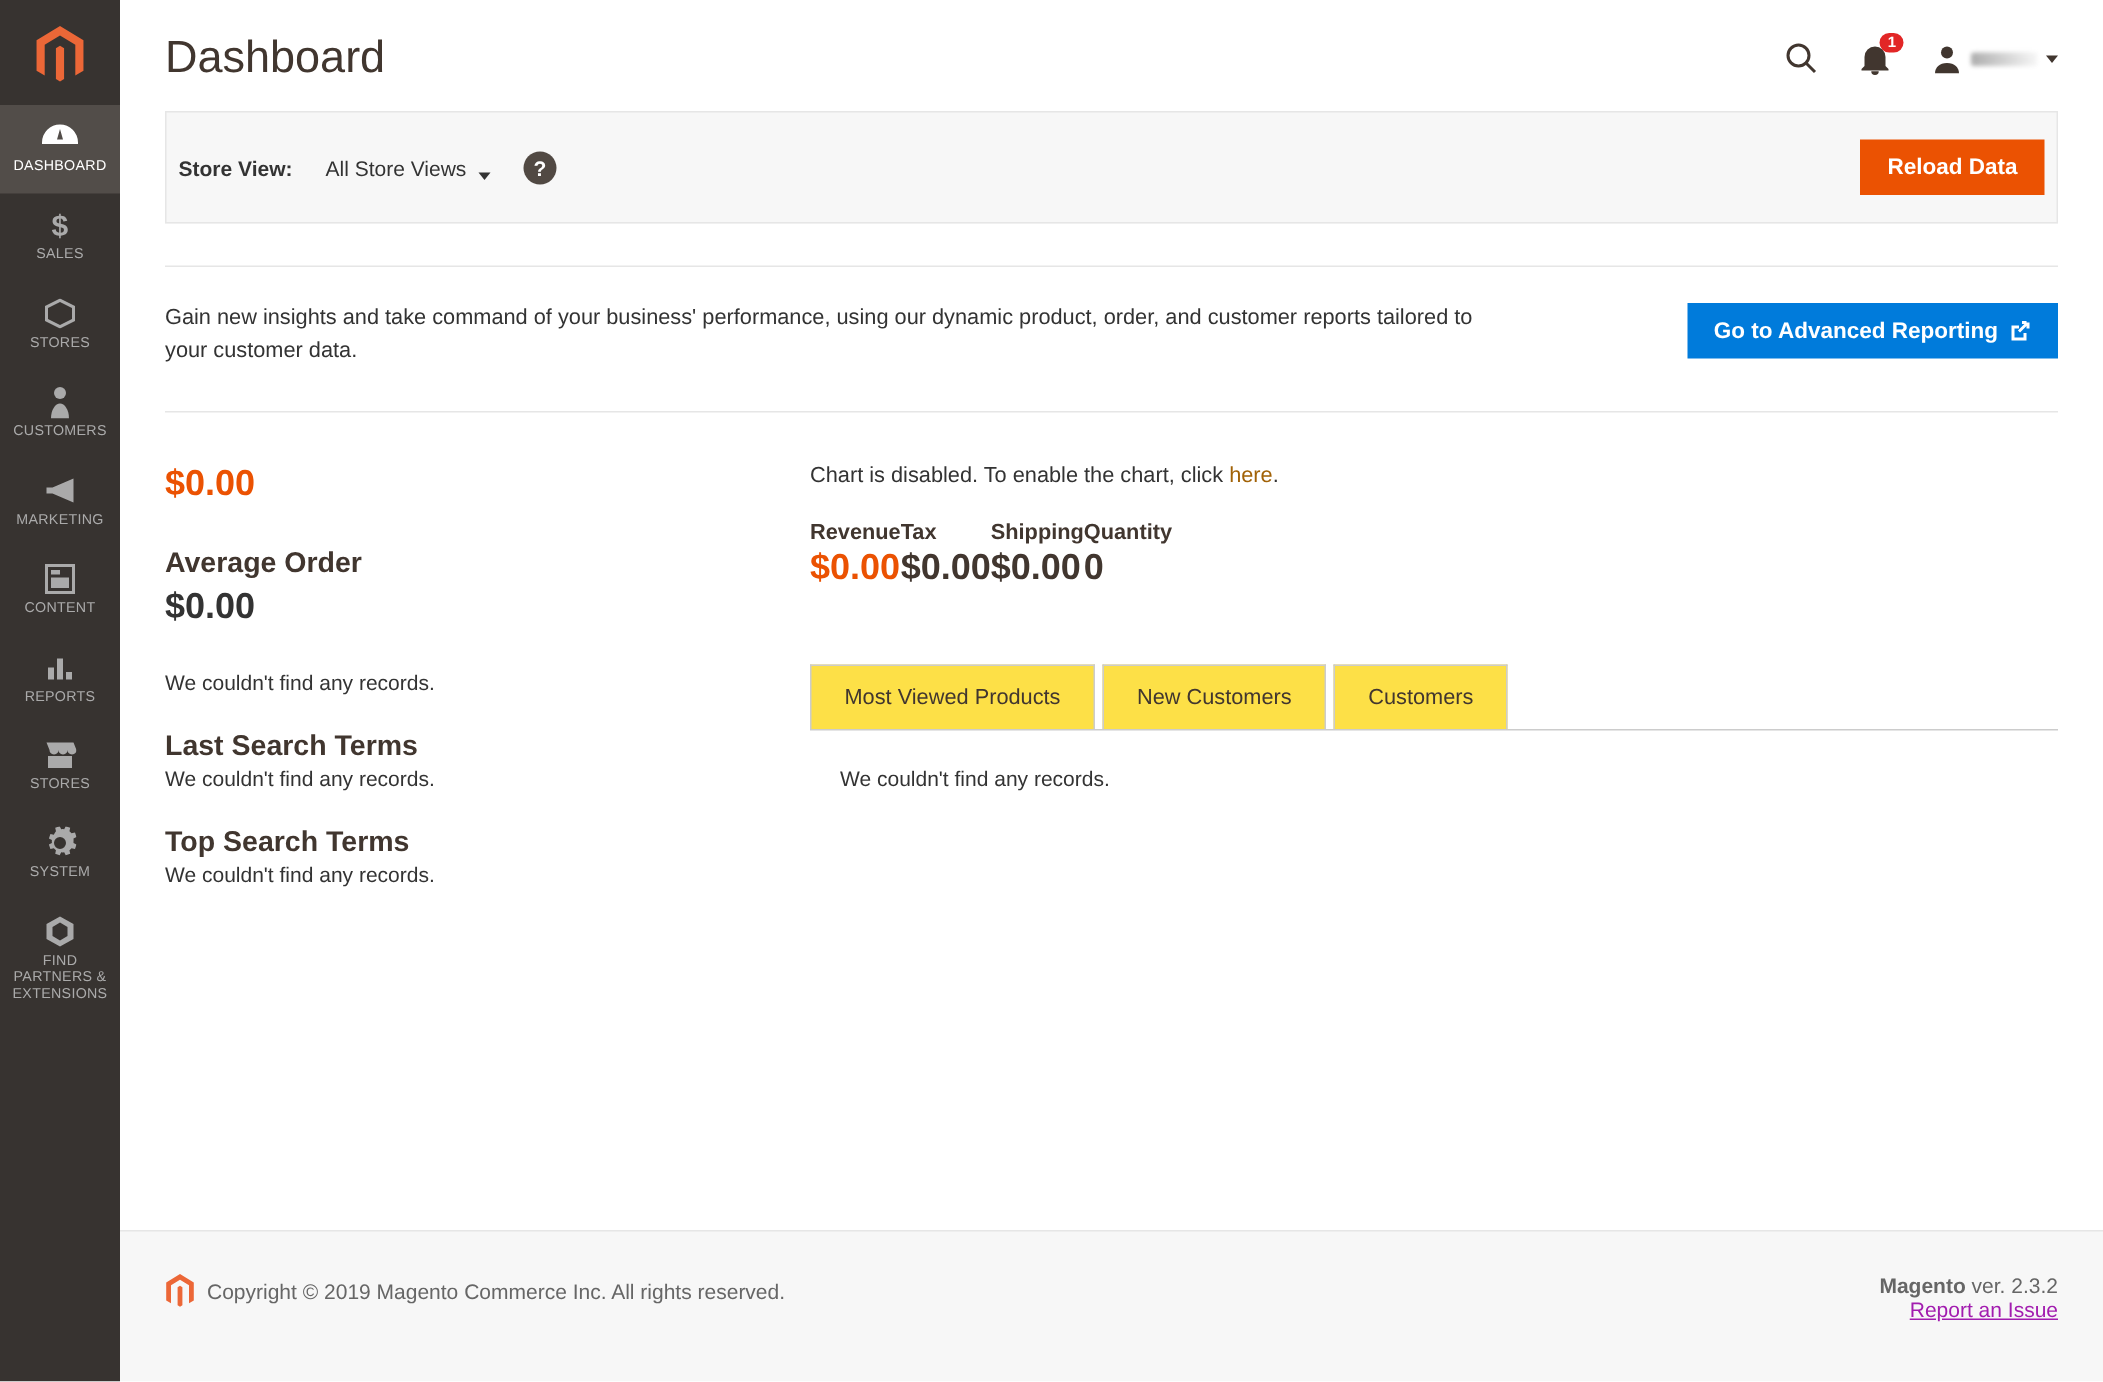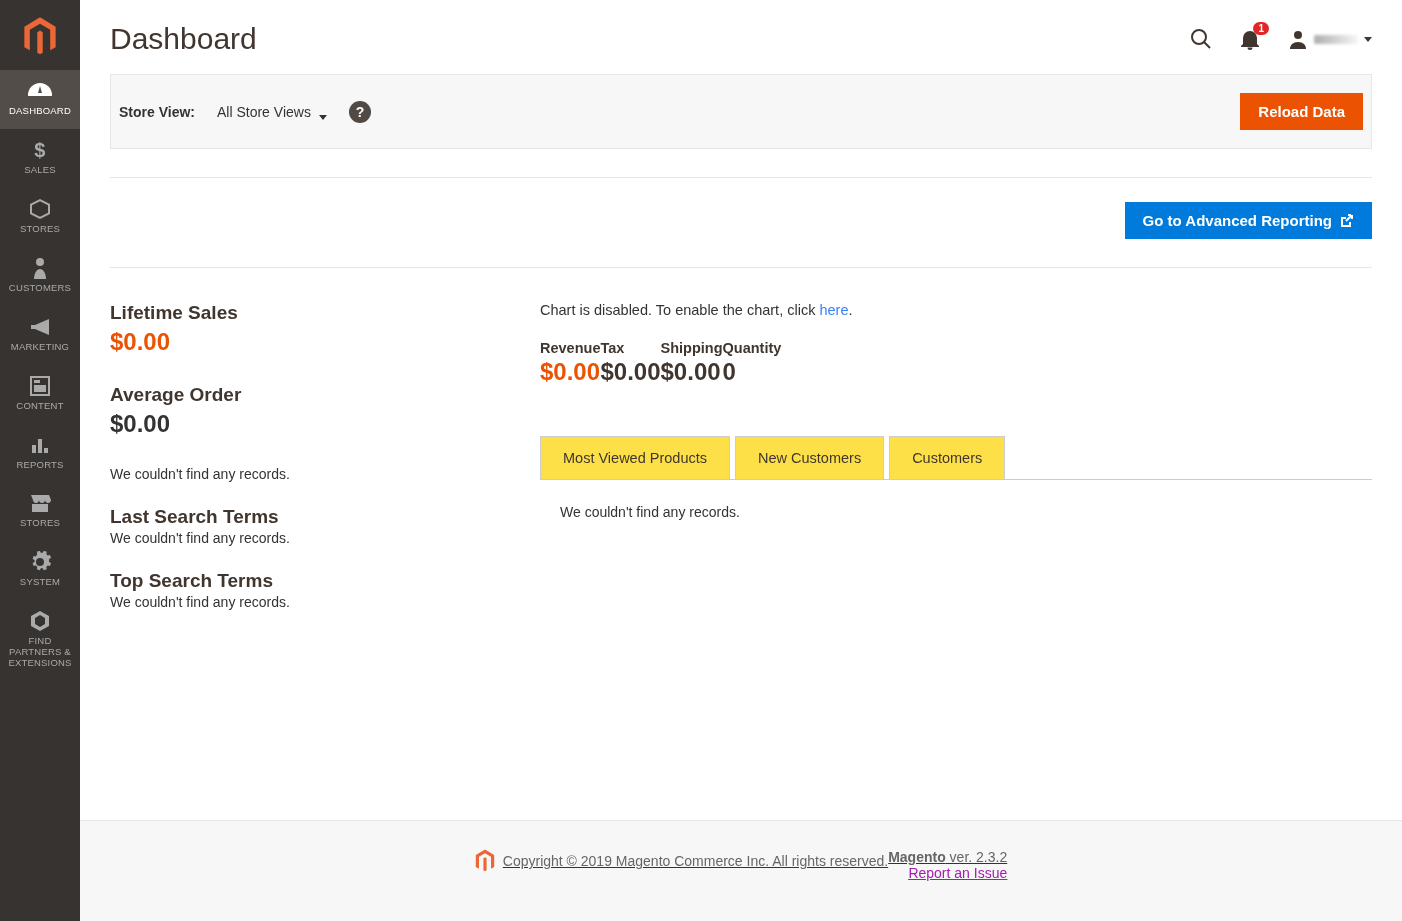--- a/index.html
+++ b/index.html
@@ -79,21 +79,21 @@
 
 .stat-block { margin-bottom: 28px; }
 .stat-label { font-size: 19px; font-weight: 700; color: #41362f; margin-bottom: 4px; }
 .stat-value { font-size: 24px; font-weight: 700; }
 .stat-value.orange { color: #eb5202; }
 .list-block { margin-bottom: 24px; }
 .list-title { font-size: 19px; font-weight: 700; color: #41362f; margin-bottom: 2px; }
 .list-empty { font-size: 14px; color: #333; }
 
 .chart-msg { font-size: 14.5px; color: #333; margin-bottom: 22px; }
-.chart-msg a { color: #3b82f6; text-decoration: none; cursor: pointer; }
+.chart-msg a { color: #a16207; text-decoration: none; cursor: pointer; }
 
 .metrics-row { display: flex; margin-bottom: 50px; }
 .metric-label { font-size: 14.5px; font-weight: 700; color: #41362f; margin-bottom: 2px; }
 .metric-value { font-size: 24px; font-weight: 700; color: #41362f; }
 .metric-value.orange { color: #eb5202; }
 
 
 .tabs { display: flex; border-bottom: 1px solid #ccc; }
 .tab {
   padding: 13px 22px; font-size: 14.5px; color: #41362f;
@@ -102,23 +102,22 @@
 }
 .tab.active {
   background: #fff; border-top: 3px solid #eb5202; font-weight: 700;
   margin-bottom: -1px;
 }
 .tab-content { padding: 24px 20px; font-size: 14px; }
 
 
 .footer {
   background: #f7f7f7; border-top: 1px solid #e6e6e6;
-  padding: 28px 30px 40px; display: flex; justify-content: center; align-items: flex-start;
+  padding: 28px 30px 40px; display: flex; justify-content: space-between; align-items: flex-start;
   margin-top: auto;
-  text-decoration: underline;
 }
 .footer-left { display: flex; align-items: center; gap: 8px; color: #666; font-size: 14px; }
 .footer-right { text-align: right; font-size: 14px; color: #666; }
 .footer-right a { color: #a21caf; text-decoration: underline; cursor: pointer; }
 </style>
 </head>
 <body>
 
 <div class="layout">
 
@@ -262,33 +261,33 @@
             <span>All Store Views</span>
             <span class="caret-down"></span>
           </span>
           <span class="help-circle">?</span>
         </div>
         <button class="btn btn-orange">Reload Data</button>
       </div>
 
       <div class="adv-section">
         <div class="adv-left">
+          <div class="adv-desc">Gain new insights and take command of your business' performance, using our dynamic product, order, and customer reports tailored to your customer data.</div>
         </div>
         <button class="btn btn-blue">
           <span>Go to Advanced Reporting</span>
           <svg width="14" height="14" viewBox="0 0 14 14">
               <path fill="#fff" d="M11 1h2v4h-2V3.4L6.7 7.7 5.3 6.3 9.6 2H8V0h3v1zM1 3h5v2H3v6h6V8h2v5H1V3z"></path>
             </svg>
         </button>
       </div>
 
       <div class="content-row">
         <div class="col-left">
           <div class="stat-block">
-            <div class="stat-label">Lifetime Sales</div>
             <div class="stat-value orange">$0.00</div>
           </div>
           <div class="stat-block">
             <div class="stat-label">Average Order</div>
             <div class="stat-value">$0.00</div>
           </div>
           <div class="list-block">
             <div class="list-empty">We couldn't find any records.</div>
           </div>
           <div class="list-block">

